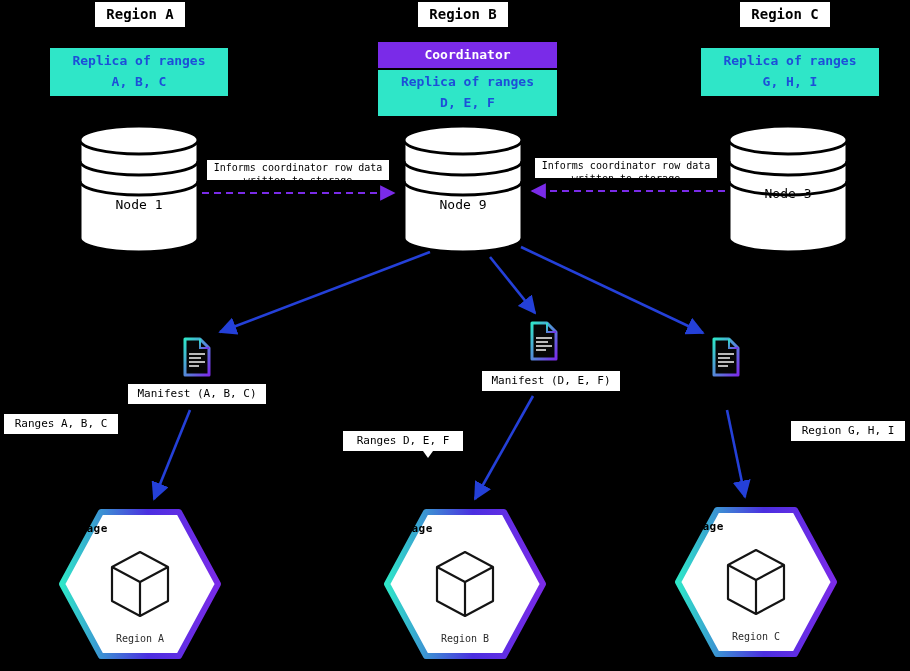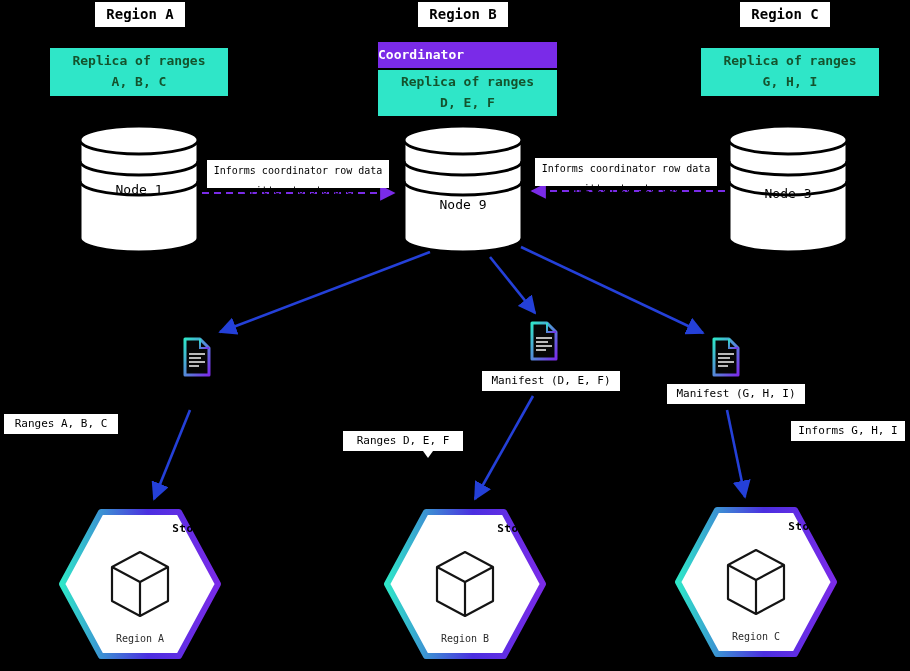--- a/index.html
+++ b/index.html
@@ -3,30 +3,30 @@
 <meta charset="utf-8">
 <style>
   * { box-sizing: border-box; margin: 0; padding: 0; }
   html, body { background: #000; }
   body { font-family: "DejaVu Sans Mono", "Liberation Mono", monospace; }
   .canvas { position: relative; width: 910px; height: 671px; background: var(--bg, #000); overflow: hidden; text-decoration: underline; }
   .abs { position: absolute; }
   svg.abs { position: absolute; }
   .wbox { background: var(--box-bg, #fff); color: var(--box-text, #000); text-align: center; }
   .region-title { font-size: 14px; font-weight: bold; line-height: 25px; height: 25px; }
-  .cyan-box { background: var(--cyan, #2fe6c8); color: #14532d; font-weight: bold; font-size: 13px;
+  .cyan-box { background: var(--cyan, #2fe6c8); color: #1d4ed8; font-weight: bold; font-size: 13px;
               line-height: 1.6; white-space: pre-line; display: flex; align-items: center;
               justify-content: center; text-align: center; }
   .coordinator { background: var(--purple, #7a2be8); color: #fff; font-weight: bold; font-size: 13px;
-                 line-height: 26px; height: 26px; text-align: left; }
+                 line-height: 26px; height: 26px; text-align: center; }
   .node-label { font-size: 13px; color: #000; text-align: center; width: 122px; }
-  .informs { font-size: 10px; line-height: 20px; white-space: pre-line; padding-top: 1px; height: 28px; }
+  .informs { font-size: 10px; line-height: 13px; white-space: pre-line; padding-top: 1px; height: 20px; }
   .small-label { font-size: 11px; line-height: 20px; height: 20px; }
   .storage { width: 164px; height: 156px; }
-  .storage-title { position: absolute; top: 16px; left: 0; width: 100%; text-align: right;
+  .storage-title { position: absolute; top: 16px; left: 0; width: 100%; text-align: left;
                    font-size: 11px; font-weight: bold; color: #000; letter-spacing: .5px; }
   .storage-region { position: absolute; top: 127px; left: 0; width: 100%; text-align: center;
                     font-size: 10px; color: #2b2b2b; }
   .tail { width: 0; height: 0; border-left: 5px solid transparent; border-right: 5px solid transparent;
           border-top: 7px solid #fff; }
 </style>
 </head>
 <body>
 
 <div class="canvas">
@@ -64,32 +64,33 @@
   <div class="abs wbox region-title" style="left:95px;top:2px;width:90px">Region A</div>
   <div class="abs cyan-box" style="left:50px;top:48px;width:178px;height:48px">Replica of ranges
 A, B, C</div>
 
   <svg class="abs" style="left:78px;top:124px" width="122" height="131" viewBox="0 0 122 131">
     <path d="M2 16 V114 A59 14 0 0 0 120 114 V16" style="fill:#fff;stroke:#000" stroke-width="3"></path>
     <ellipse cx="61" cy="16" rx="59" ry="14" style="fill:#fff;stroke:#000" stroke-width="3"></ellipse>
     <path d="M2 37 A59 14 0 0 0 120 37" style="fill:none;stroke:#000" stroke-width="3"></path>
     <path d="M2 57 A59 14 0 0 0 120 57" style="fill:none;stroke:#000" stroke-width="3"></path>
   </svg>
-  <div class="abs node-label" style="left:78px;top:182px">Node 1</div>
+  <div class="abs node-label" style="left:78px;top:197px">Node 1</div>
 
   <svg class="abs" style="left:180px;top:336px" width="34" height="42" viewBox="0 0 34 42">
     <path d="M5 3 H20 L29 12 V39 H5 Z" style="fill:#060606;stroke:url(#docGrad)" stroke-width="3" stroke-linejoin="round"></path>
     <path d="M20 3 V12 H29" style="fill:none;stroke:url(#docGrad)" stroke-width="2"></path>
     <g style="stroke:#e8e8e8" stroke-width="1.6">
       <path d="M9 18 H25"></path>
         <path d="M9 22 H21"></path>
         <path d="M9 26 H25"></path>
         <path d="M9 30 H19"></path>
     </g>
   </svg>
+  <div class="abs wbox small-label" style="left:128px;top:384px;width:138px">Manifest (A, B, C)</div>
   <div class="abs wbox small-label" style="left:4px;top:414px;width:114px">Ranges A, B, C</div>
 
   <div class="abs storage" style="left:58px;top:506px">
     <svg width="164" height="156" viewBox="0 0 164 156">
       <polygon points="4,78 43,6 121,6 160,78 121,150 43,150" style="fill:#fff;stroke:url(#hexGrad)" stroke-width="6" stroke-linejoin="round"></polygon>
       <g style="stroke:#141414;fill:none" stroke-width="2.2" stroke-linejoin="round">
         <polygon points="82,46 110,61 110,95 82,110 54,95 54,61"></polygon>
         <path d="M54 61 L82 76 L110 61"></path>
         <path d="M82 76 V110"></path>
       </g>
@@ -153,22 +154,21 @@
   <svg class="abs" style="left:709px;top:336px" width="34" height="42" viewBox="0 0 34 42">
     <path d="M5 3 H20 L29 12 V39 H5 Z" style="fill:#060606;stroke:url(#docGrad)" stroke-width="3" stroke-linejoin="round"></path>
     <path d="M20 3 V12 H29" style="fill:none;stroke:url(#docGrad)" stroke-width="2"></path>
     <g style="stroke:#e8e8e8" stroke-width="1.6">
       <path d="M9 18 H25"></path>
         <path d="M9 22 H21"></path>
         <path d="M9 26 H25"></path>
         <path d="M9 30 H19"></path>
     </g>
   </svg>
-  <div class="abs wbox small-label" style="left:667px;top:384px;width:138px">Manifest (G, H, I)</div>
-  <div class="abs wbox small-label" style="left:791px;top:421px;width:114px">Informs G, H, I</div>
+  <div class="abs wbox small-label" style="left:791px;top:421px;width:114px">Region G, H, I</div>
 
   <div class="abs storage" style="left:674px;top:504px">
     <svg width="164" height="156" viewBox="0 0 164 156">
       <polygon points="4,78 43,6 121,6 160,78 121,150 43,150" style="fill:#fff;stroke:url(#hexGrad)" stroke-width="6" stroke-linejoin="round"></polygon>
       <g style="stroke:#141414;fill:none" stroke-width="2.2" stroke-linejoin="round">
         <polygon points="82,46 110,61 110,95 82,110 54,95 54,61"></polygon>
         <path d="M54 61 L82 76 L110 61"></path>
         <path d="M82 76 V110"></path>
       </g>
     </svg>

